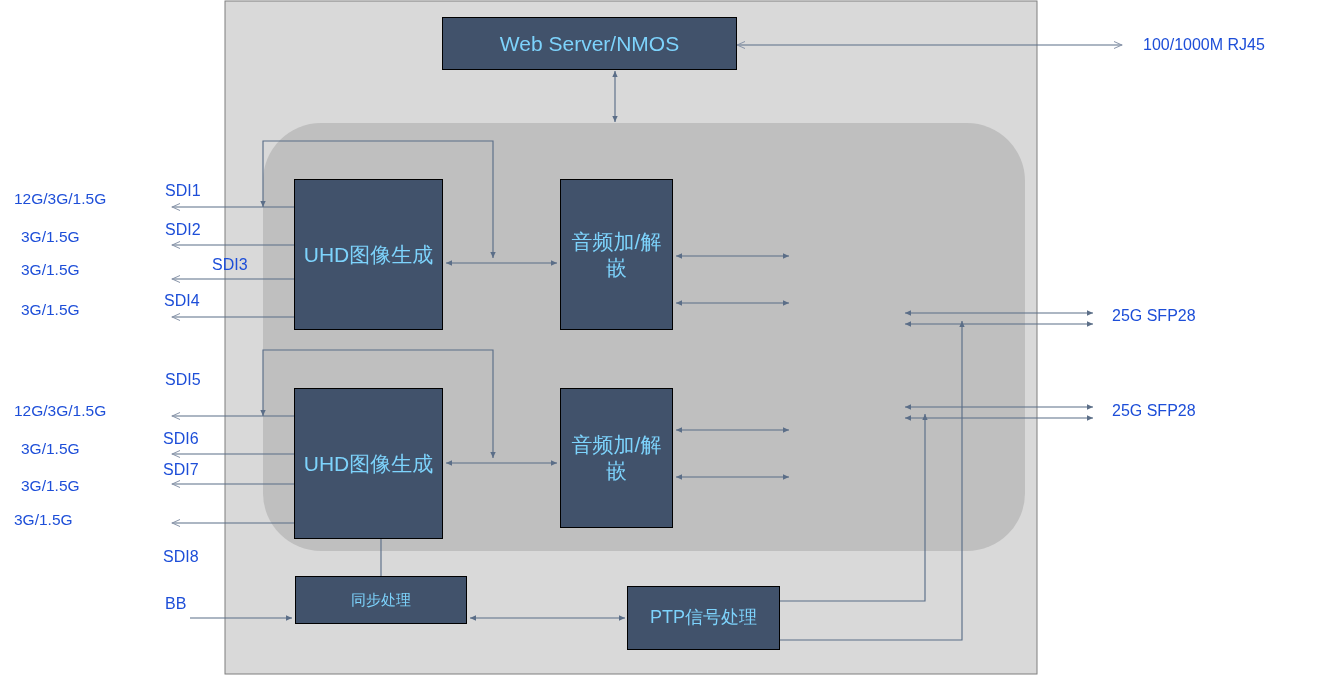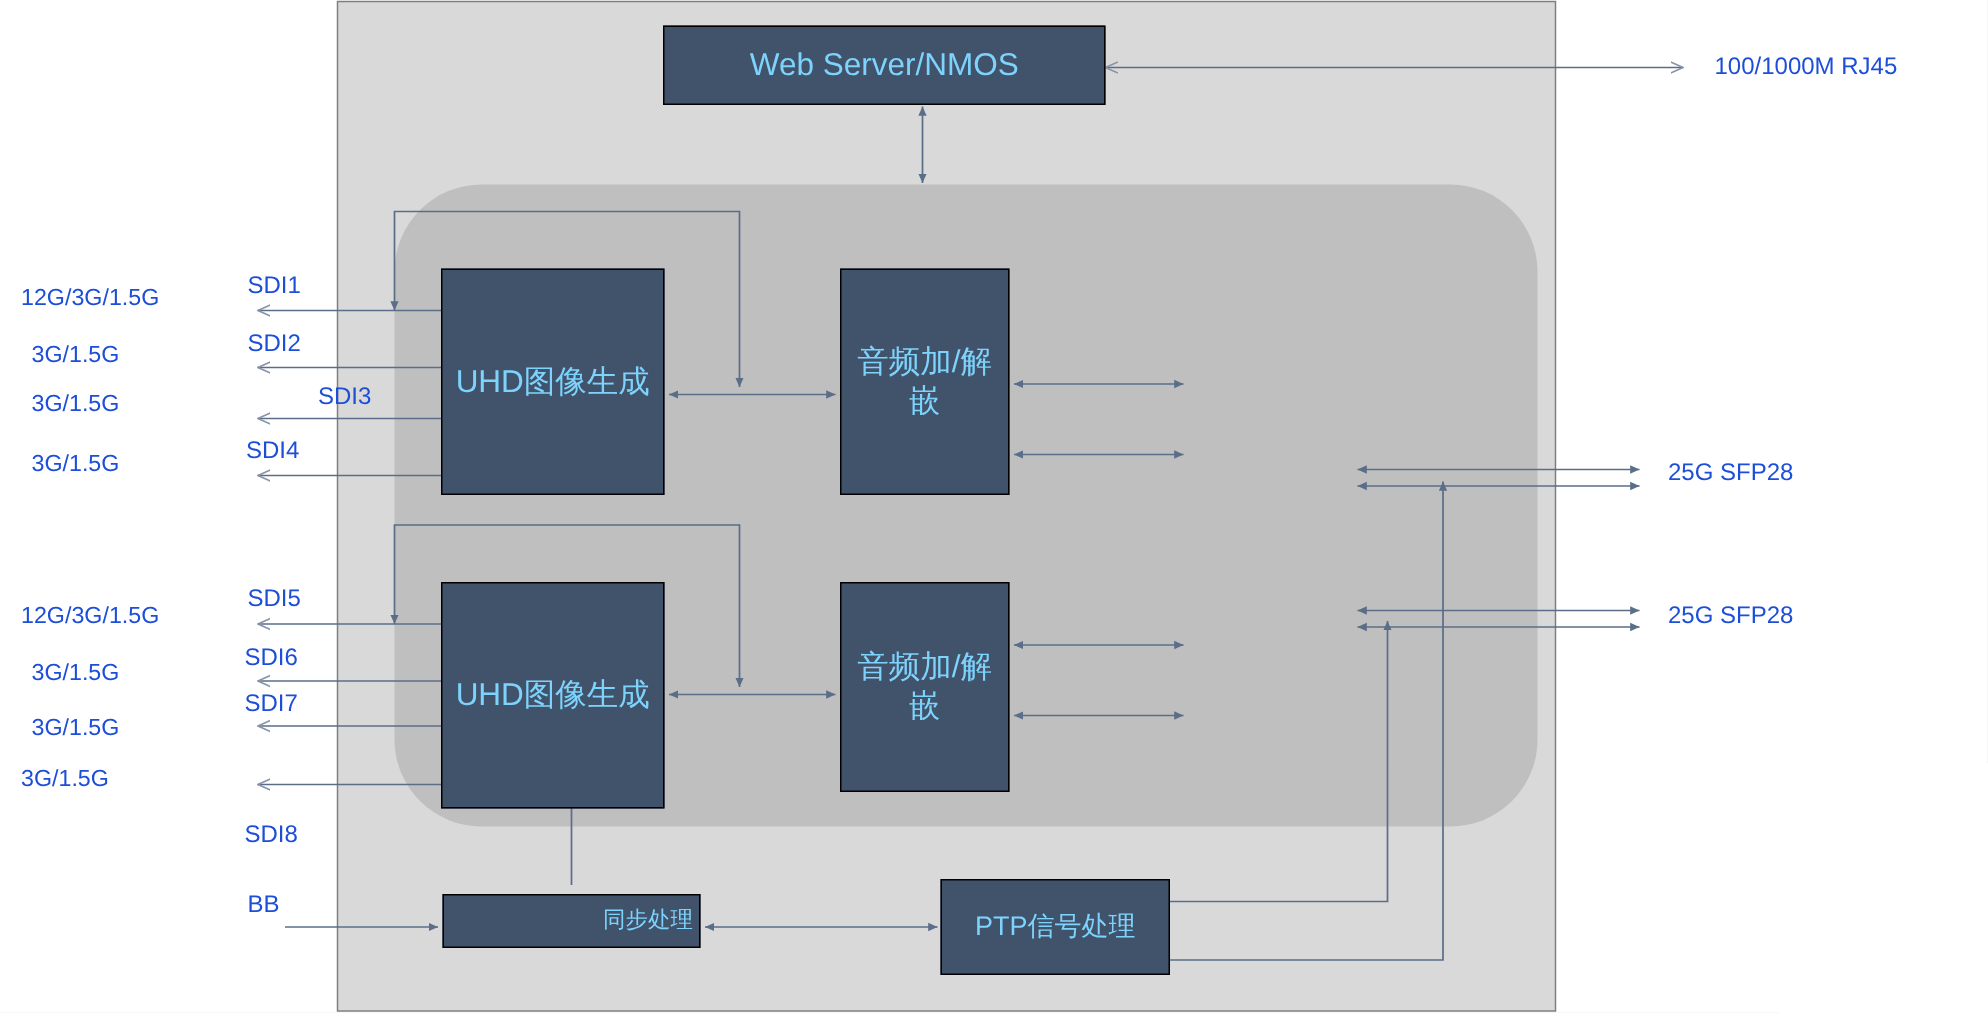--- a/index.html
+++ b/index.html
@@ -102,42 +102,42 @@
 
 
   <div class="box f-blk" style="left:294px;top:388px;width:149px;height:151px;">
     <span>UHD图像生成</span>
   </div>
 
   <div class="box f-blk" style="left:560px;top:388px;width:113px;height:140px;">
     <span>音频加/解嵌</span>
   </div>
 
-  <div class="box f-sml" style="left:295px;top:596px;width:172px;height:36px;justify-content:flex-end;">
+  <div class="box f-sml" style="left:295px;top:576px;width:172px;height:48px;">
     <span>同步处理</span>
   </div>
 
   <div class="box f-ptp" style="left:627px;top:586px;width:153px;height:64px;">
     <span>PTP信号处理</span>
   </div>
 
   <div class="lbl" style="left:14px;top:191px;">12G/3G/1.5G</div>
   <div class="lbl" style="left:21px;top:229px;">3G/1.5G</div>
   <div class="lbl" style="left:21px;top:262px;">3G/1.5G</div>
   <div class="lbl" style="left:21px;top:302px;">3G/1.5G</div>
   <div class="lbl" style="left:14px;top:403px;">12G/3G/1.5G</div>
   <div class="lbl" style="left:21px;top:441px;">3G/1.5G</div>
   <div class="lbl" style="left:21px;top:478px;">3G/1.5G</div>
   <div class="lbl" style="left:14px;top:512px;">3G/1.5G</div>
 
   <div class="lbl big" style="left:165px;top:183px;">SDI1</div>
   <div class="lbl big" style="left:165px;top:222px;">SDI2</div>
   <div class="lbl big" style="left:180px;top:257px;margin-left:32px;">SDI3</div>
   <div class="lbl big" style="left:164px;top:293px;">SDI4</div>
-  <div class="lbl big" style="left:165px;top:392px;">SDI5</div>
+  <div class="lbl big" style="left:165px;top:372px;">SDI5</div>
   <div class="lbl big" style="left:163px;top:431px;">SDI6</div>
   <div class="lbl big" style="left:163px;top:462px;">SDI7</div>
   <div class="lbl big" style="left:163px;top:501px;margin-top:48px;">SDI8</div>
 
   <div class="lbl big" style="left:165px;top:596px;">BB</div>
 
   <div class="lbl big" style="left:1143px;top:37px;">100/1000M  RJ45</div>
   <div class="lbl big" style="left:1112px;top:308px;">25G  SFP28</div>
   <div class="lbl big" style="left:1112px;top:403px;">25G  SFP28</div>
 

